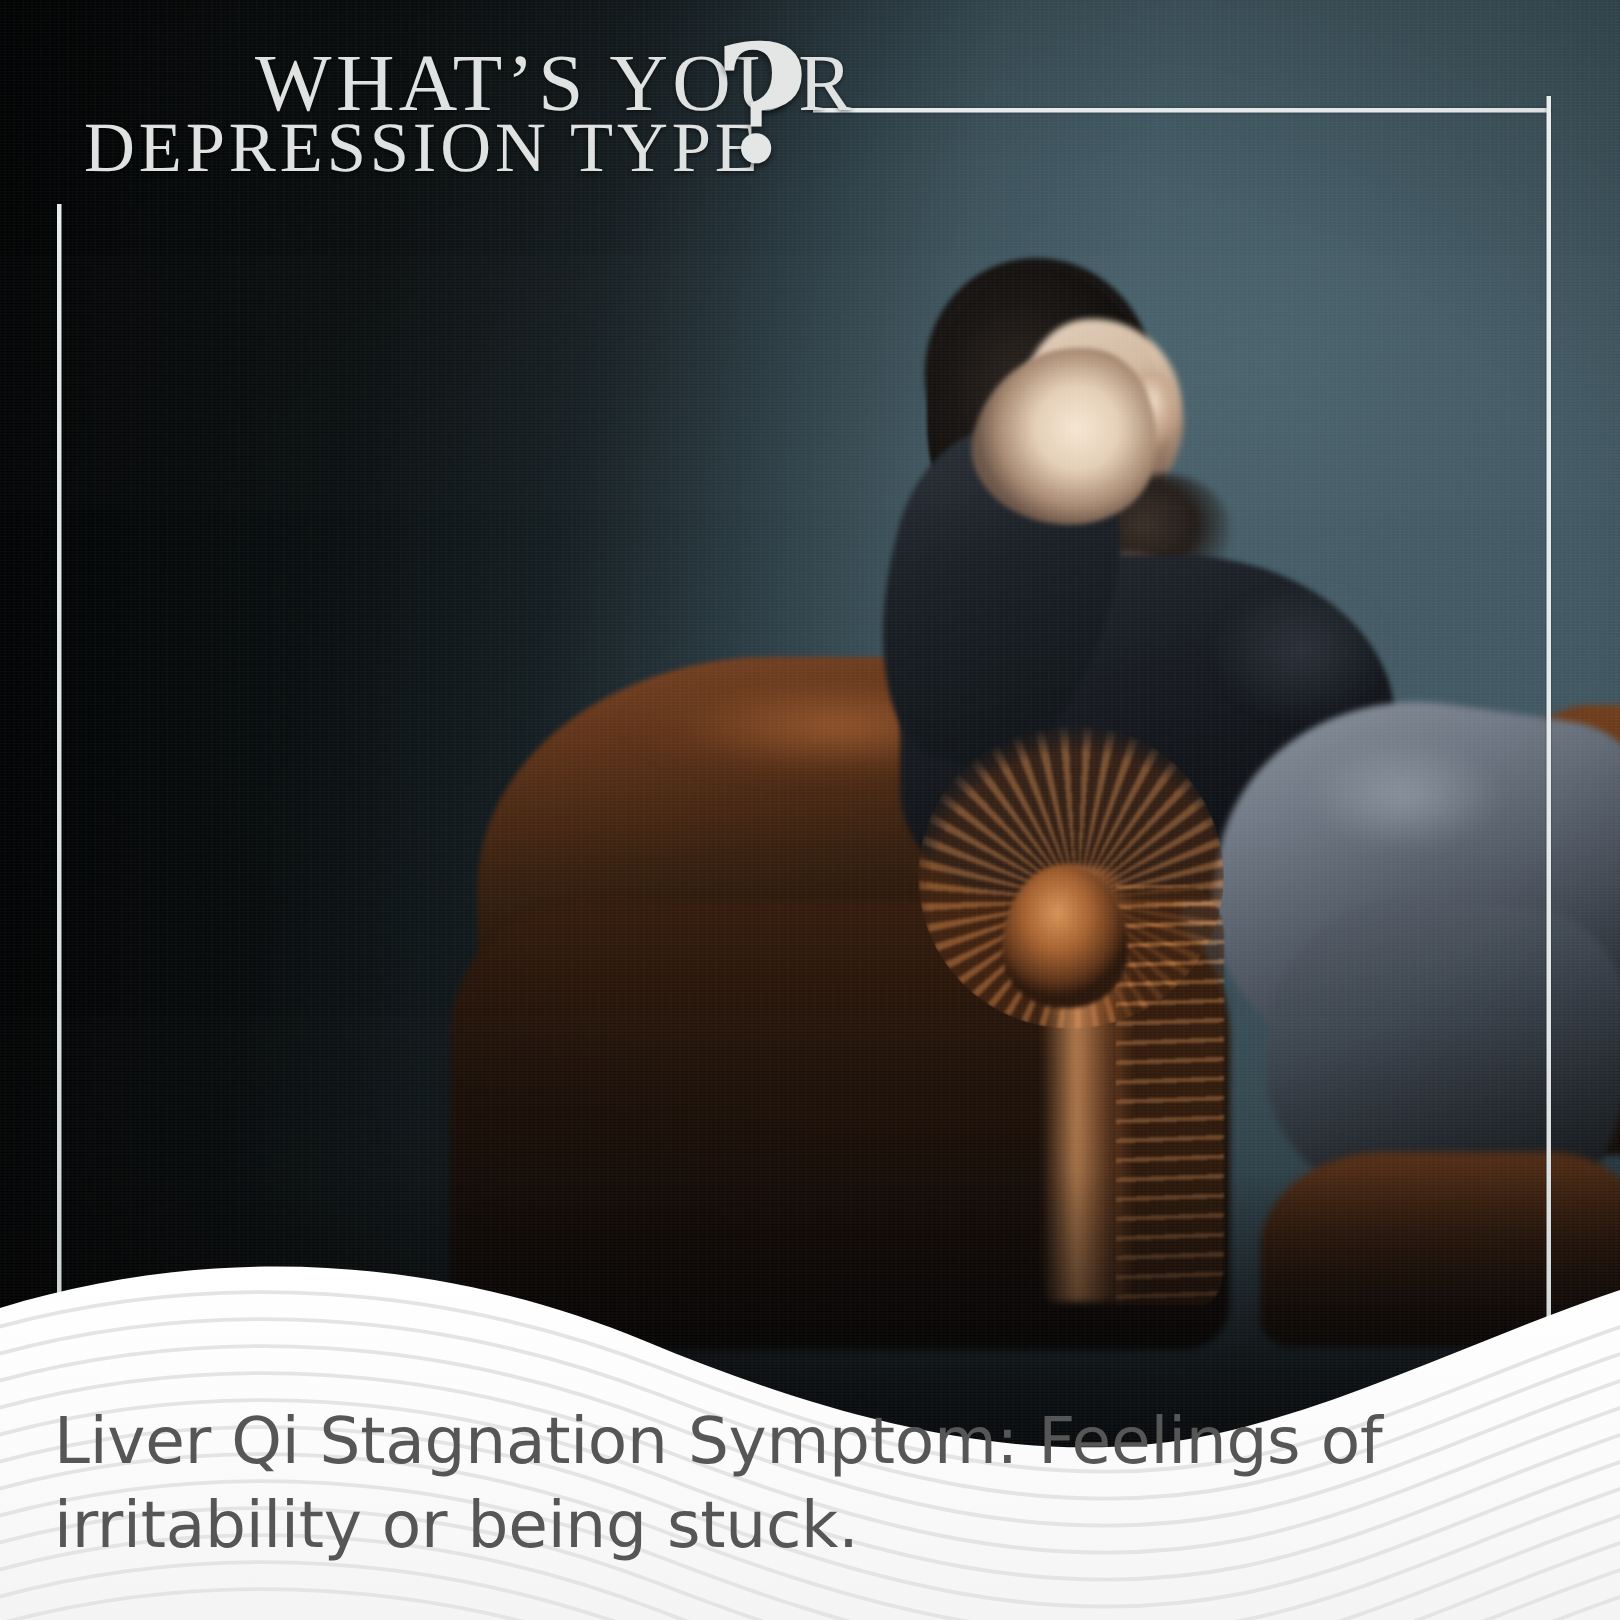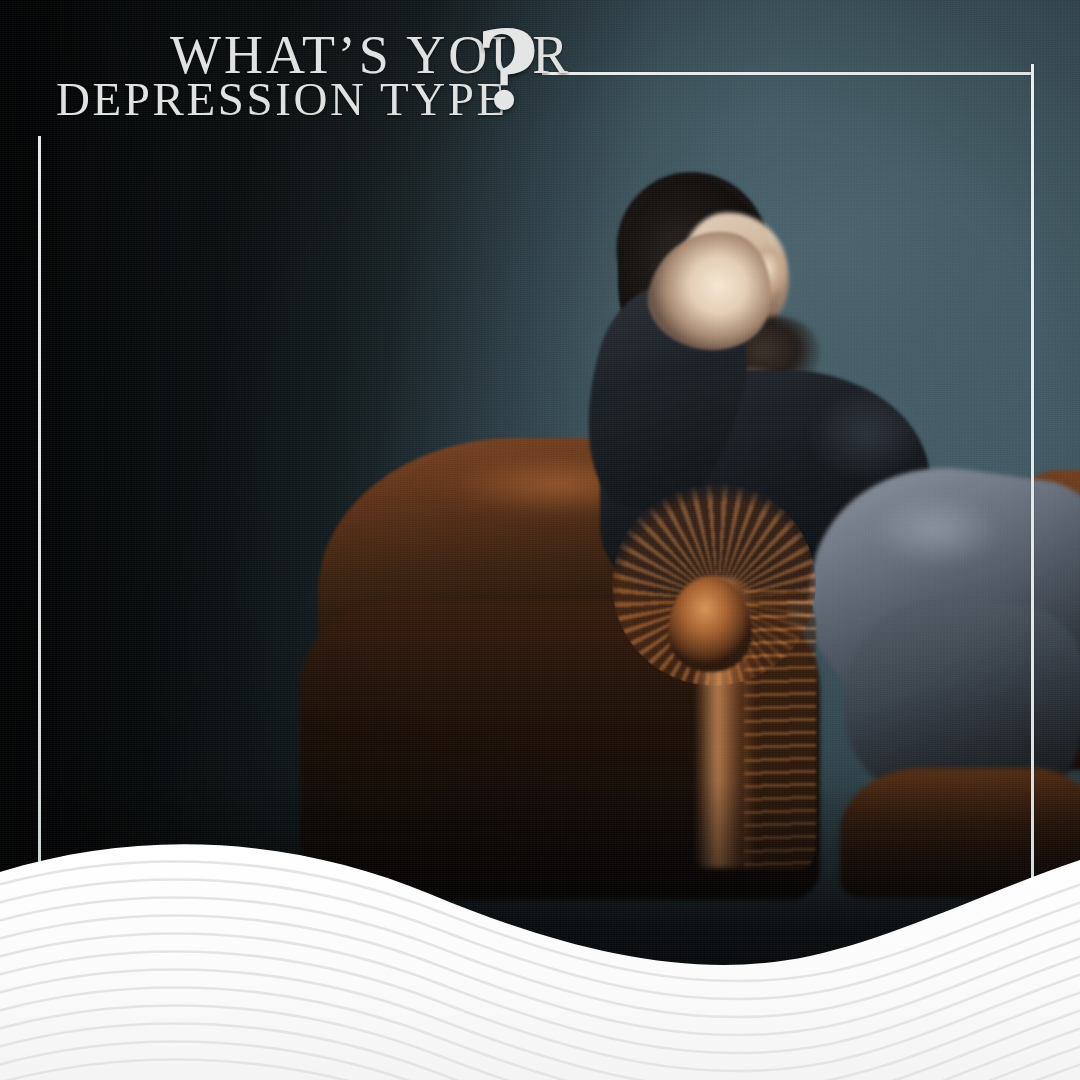--- a/index.html
+++ b/index.html
@@ -411,14 +411,15 @@
         <path d="M-20,166 C140,118 300,134 440,188 C580,242 700,274 830,248 C920,229 1000,186 1100,154"></path>
         <path d="M-20,184 C140,136 300,152 440,206 C580,260 700,292 830,266 C920,247 1000,204 1100,172"></path>
         <path d="M-20,202 C140,154 300,170 440,224 C580,278 700,310 830,284 C920,265 1000,222 1100,190"></path>
         <path d="M-20,220 C140,172 300,188 440,242 C580,296 700,328 830,302 C920,283 1000,240 1100,208"></path>
         <path d="M-20,238 C140,190 300,206 440,260 C580,314 700,346 830,320 C920,301 1000,258 1100,226"></path>
         <path d="M-20,256 C140,208 300,224 440,278 C580,332 700,364 830,338 C920,319 1000,276 1100,244"></path>
       </g>
     </svg>
   </div>
 
+  <div class="caption">Liver Qi Stagnation Symptom: Feelings of irritability or being stuck.</div>
 
 </div>
 
 </body></html>

